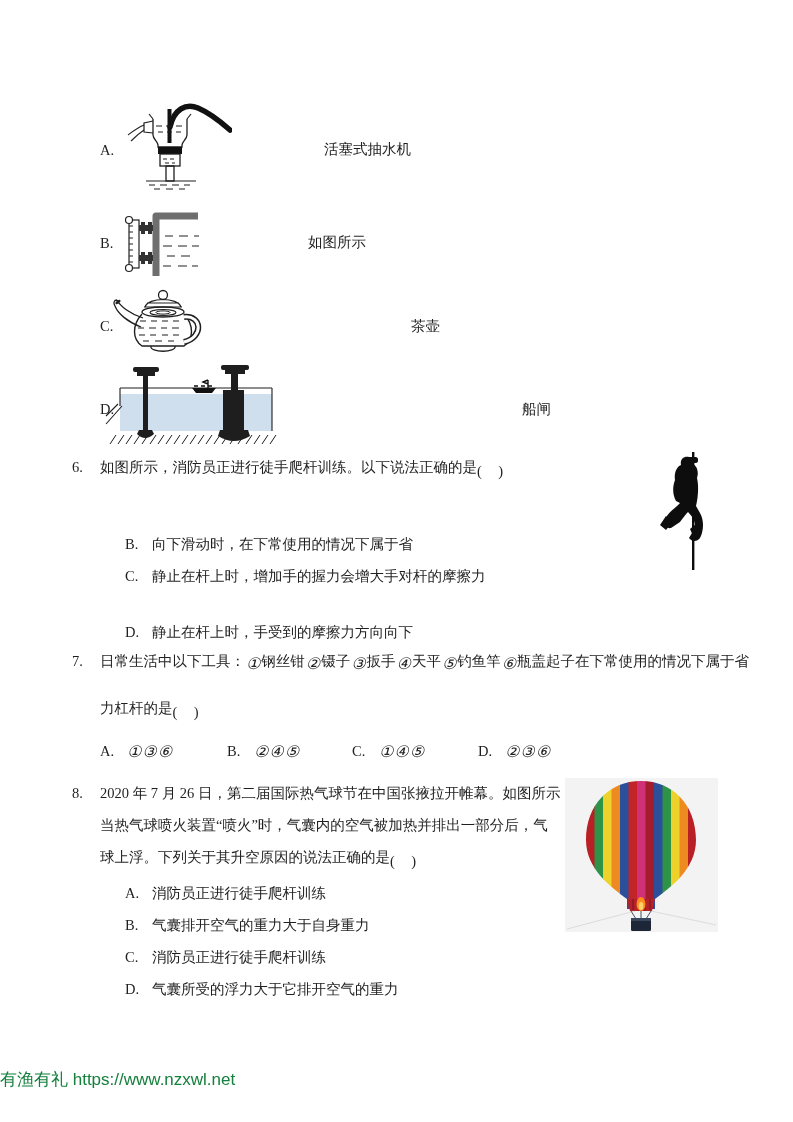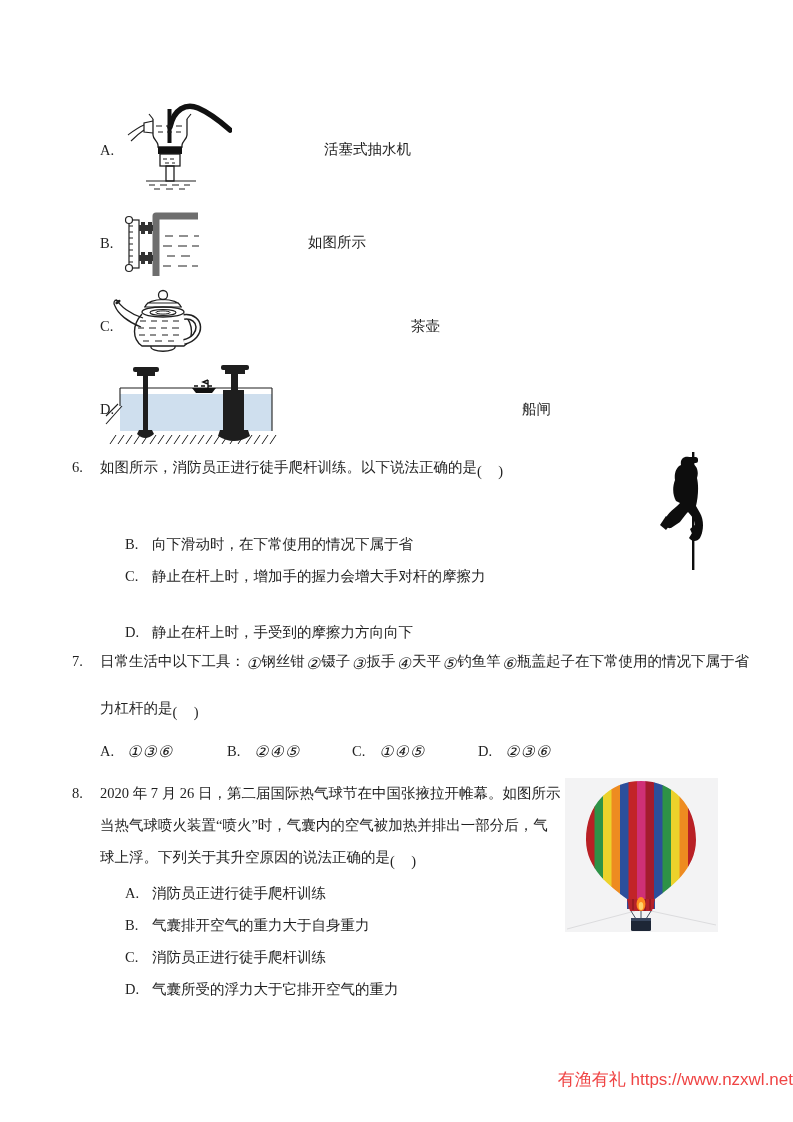--- a/index.html
+++ b/index.html
@@ -5,21 +5,21 @@
   html,body{margin:0;padding:0;background:#ffffff;}
   .page{position:relative;width:793px;height:1122px;background:#ffffff;overflow:hidden;
         font-family:"Liberation Serif","DejaVu Serif",serif;color:#1f1f1f;font-size:14.5px;line-height:20px;}
   .abs{position:absolute;white-space:nowrap;}
   .qnum{display:inline-block;width:28px;}
   .optlabel{display:inline-block;width:27px;}
   .paren{position:relative;top:4px;letter-spacing:1px;}
   .cnum{font-style:italic;font-size:16px;position:relative;top:3px;padding:0 1px;}
   .optnums{font-style:italic;font-size:16px;letter-spacing:1px;position:relative;top:1px;margin-top:28px;}
   .figure{position:absolute;}
-  .footer{position:absolute;left:0;right:0;top:1070px;text-align:right;color:#ef4444;
+  .footer{position:absolute;left:0;right:0;top:1070px;text-align:left;color:#15803d;
           font-size:17px;font-family:"Liberation Sans","DejaVu Sans",sans-serif;}
   svg{display:block;}
 </style>
 </head>
 <body>
 
 <div class="page">
 
   <div class="abs" style="left:100px;top:140px">A.</div>
   <div class="figure" style="left:120px;top:97px">

